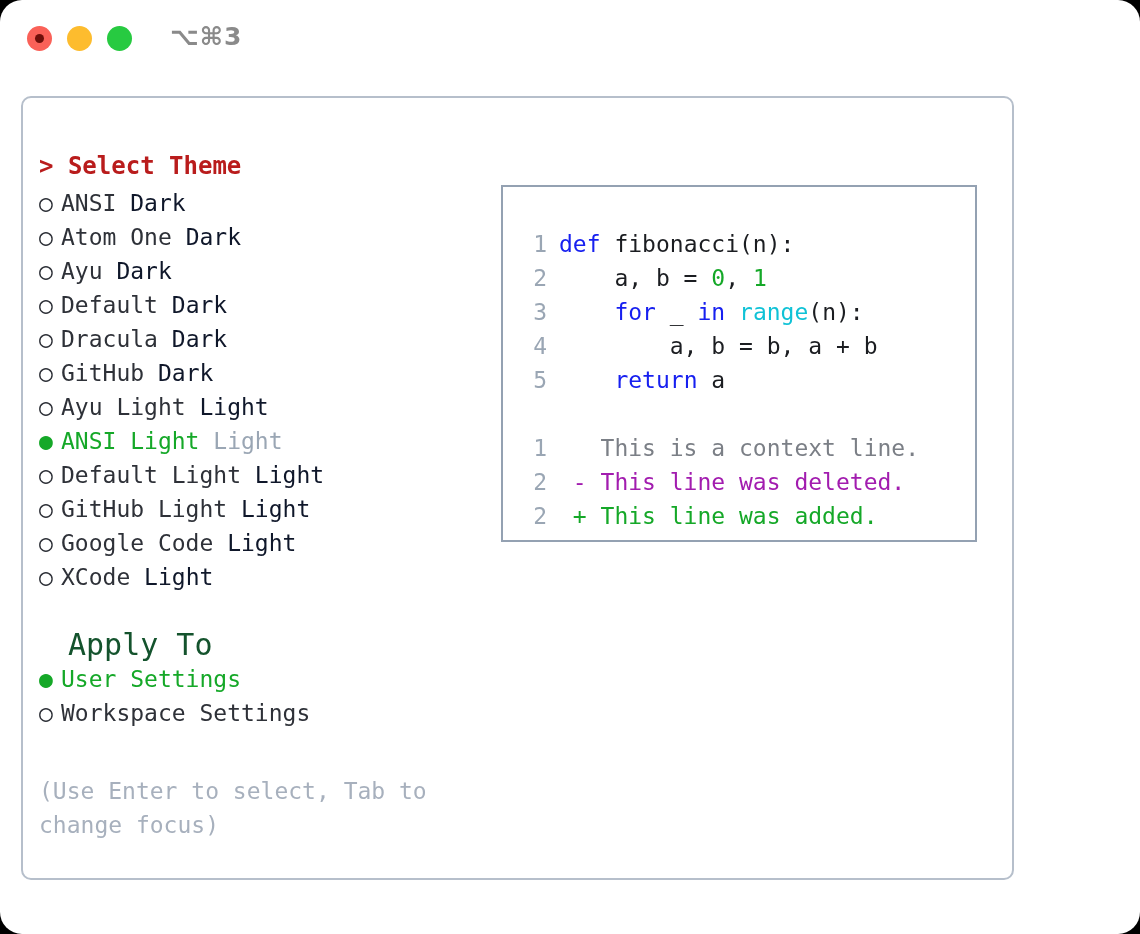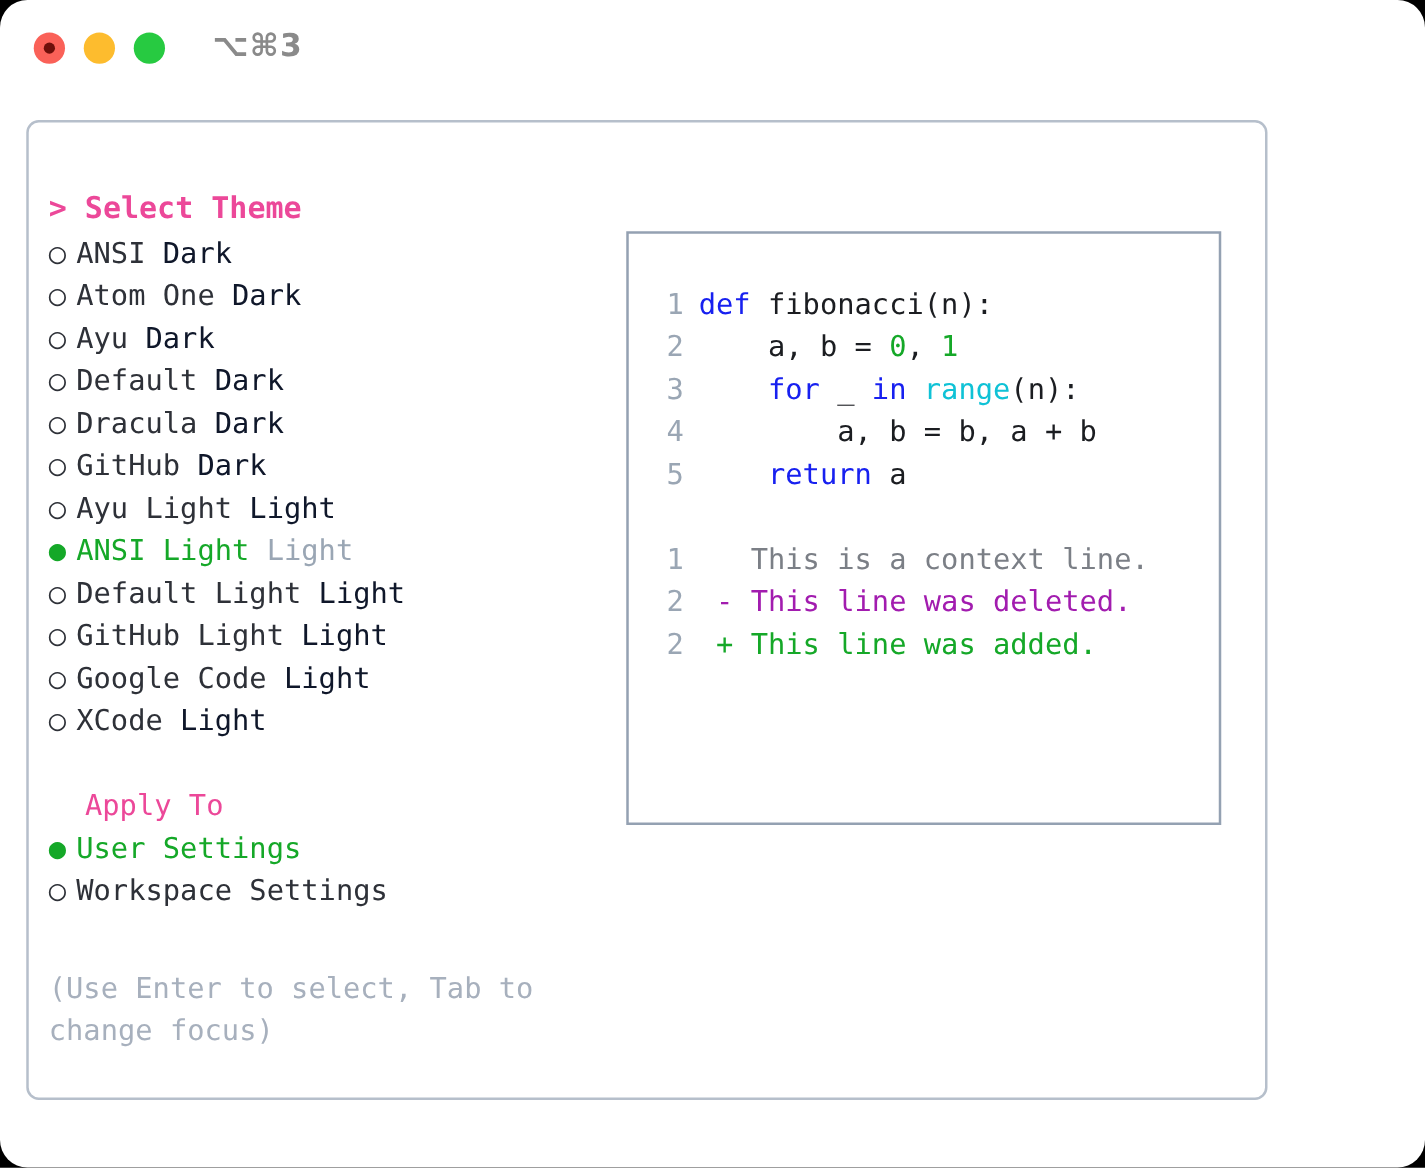--- a/index.html
+++ b/index.html
@@ -89,21 +89,21 @@
     top: 50px;
     width: 450px;
   }
   .mono-row {
     font-family: "DejaVu Sans Mono", monospace;
     font-size: 23px;
     line-height: 34px;
     white-space: pre;
   }
   #section-header {
-    color: #ec4899;
+    color: #b91c1c;
     font-weight: bold;
     font-size: 24px;
     line-height: 36px;
     margin-bottom: 2px;
   }
   .theme-row {
     display: block;
     white-space: pre;
     color: #2e3138;
   }
@@ -114,23 +114,23 @@
   .theme-row .label  { color: #2e3138; }
   .theme-row .kind   { color: #0f172a; }
   .theme-row.selected .label { color: #15a828; }
   .theme-row.selected .radio { color: #15a828; }
   .theme-row.selected .kind  { color: #9aa6b4; }
 
   #apply-block {
     margin-top: 34px;
   }
   #apply-label {
-    color: #ec4899;
+    color: #14532d;
     padding-left: 29px;
-    font-size: 23px;
+    font-size: 30px;
     line-height: 34px;
     white-space: pre;
     font-family: "DejaVu Sans Mono", monospace;
   }
   #hint {
     margin-top: 44px;
     color: #a7b0bd;
     font-size: 23px;
     line-height: 34px;
     width: 420px;
@@ -147,21 +147,21 @@
   #preview-title {
     color: #15161a;
     font-weight: bold;
     font-size: 24px;
     line-height: 36px;
     font-family: "DejaVu Sans Mono", monospace;
   }
   #preview-box {
     margin-top: 37px;
     width: 476px;
-    height: 475px;
+    height: 357px;
     border: 2px solid #94a1b2;
     box-sizing: border-box;
     background: #ffffff;
     position: relative;
   }
   #code-area {
     position: absolute;
     left: 16px;
     top: 40px;
     font-family: "DejaVu Sans Mono", monospace;

